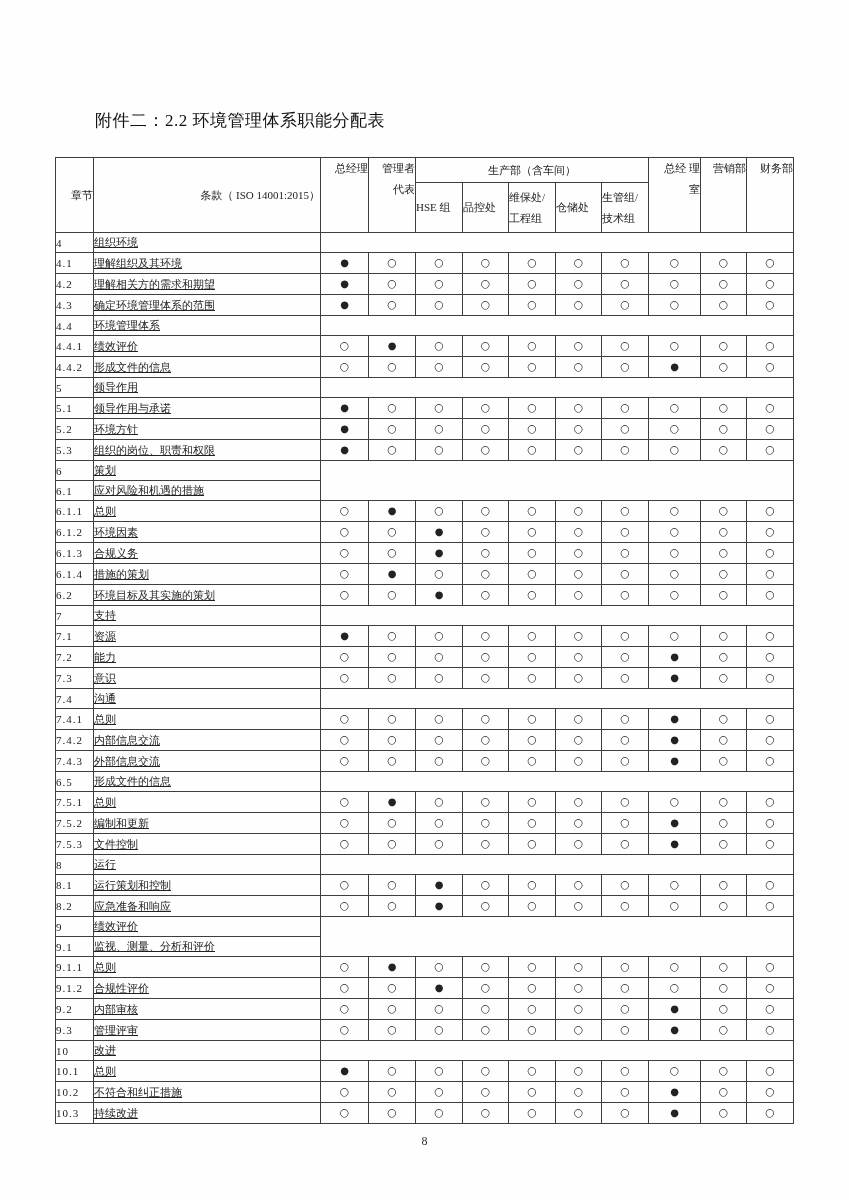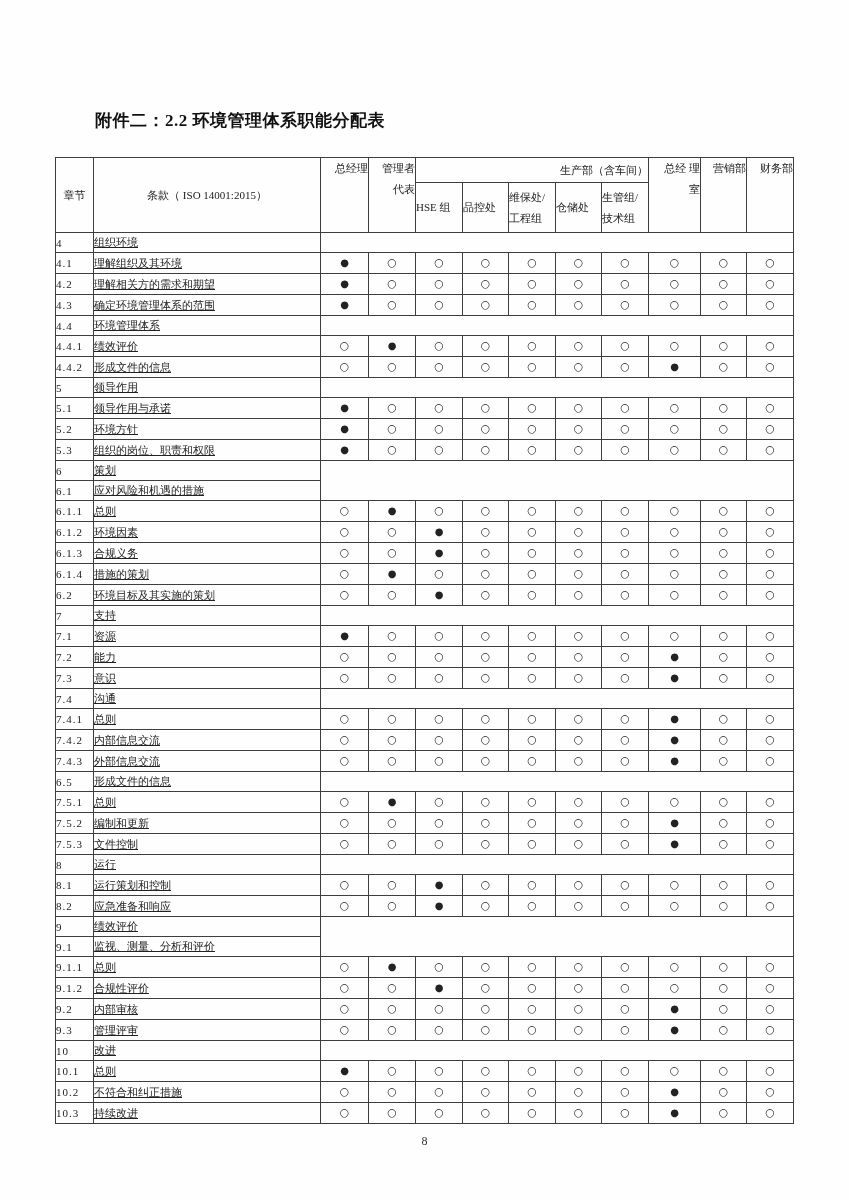--- a/index.html
+++ b/index.html
@@ -2,36 +2,36 @@
 <html><head>
 <meta charset="utf-8">
 <style>
   html,body{margin:0;padding:0;}
   body{
     width:849px;height:1200px;background:#fefefe;position:relative;
     font-family:"Liberation Serif","DejaVu Serif",serif;color:#1f1f1f;
   }
   .doc-title{
     position:absolute;left:95px;top:109px;
-    font-size:17px;font-weight:bold;letter-spacing:0.5px;color:#111;
+    font-size:17px;font-weight:normal;letter-spacing:0.5px;color:#111;
   }
   table.matrix{
     position:absolute;left:55px;top:157px;width:738px;
     border-collapse:collapse;table-layout:fixed;
   }
   table.matrix th,table.matrix td{
     border:1px solid #3e3e3e;padding:0;font-weight:normal;
     font-size:11px;color:#222;overflow:hidden;
   }
   
   tr.hdr-top{height:25px;}
   tr.hdr-sub{height:50px;}
-  th.h-chapter,th.h-clause{vertical-align:middle;text-align:center;font-size:10.5px;}
+  th.h-chapter,th.h-clause{vertical-align:middle;text-align:right;font-size:10.5px;}
   th.h-top-label{vertical-align:top;text-align:right;padding-top:9px;font-size:10px;white-space:pre-line;line-height:1.9;}
-  th.h-group{vertical-align:middle;text-align:right;font-size:10px;}
+  th.h-group{vertical-align:middle;text-align:center;font-size:10px;}
   th.h-sub{vertical-align:middle;text-align:left;font-size:9.5px;white-space:pre-line;line-height:1.9;}
   
   tr.row{height:20px;}
   td.chapter{padding-left:5px;font-size:11px;letter-spacing:1px;}
   td.clause{padding-left:8px;font-size:11px;text-decoration:underline;}
   td.mark{text-align:center;font-size:11px;line-height:20px;
           font-family:"DejaVu Sans",sans-serif;color:#141414;}
   td.mark.filled{font-size:10px;}
   td.empty-span{background:transparent;}
   .page-number{

